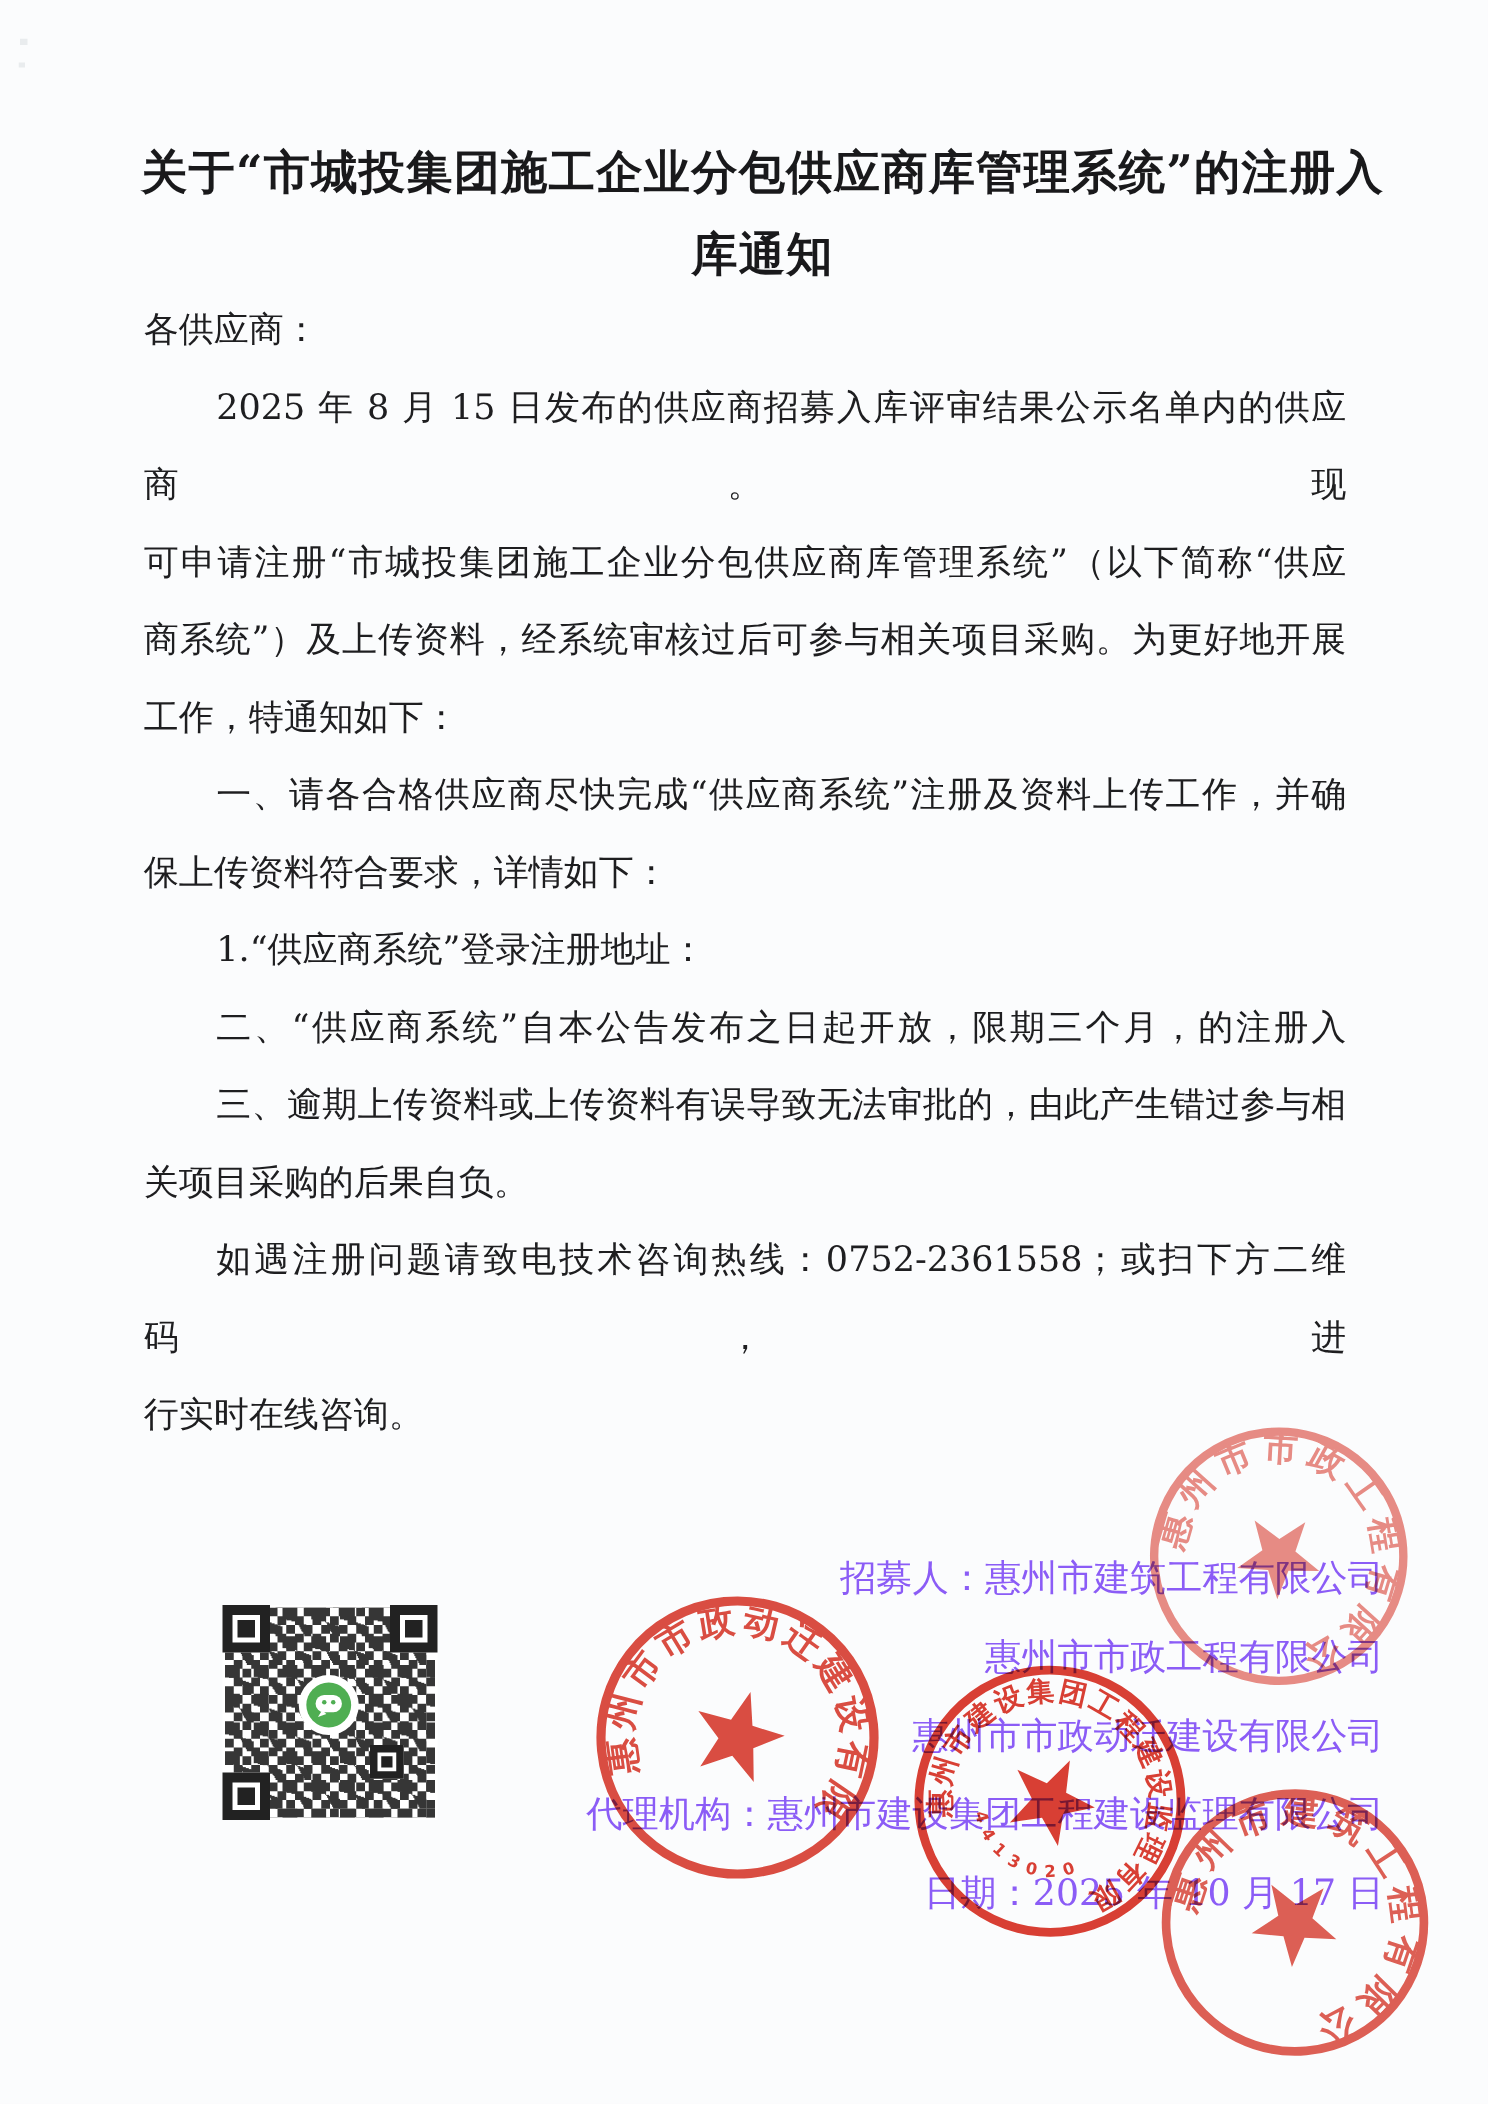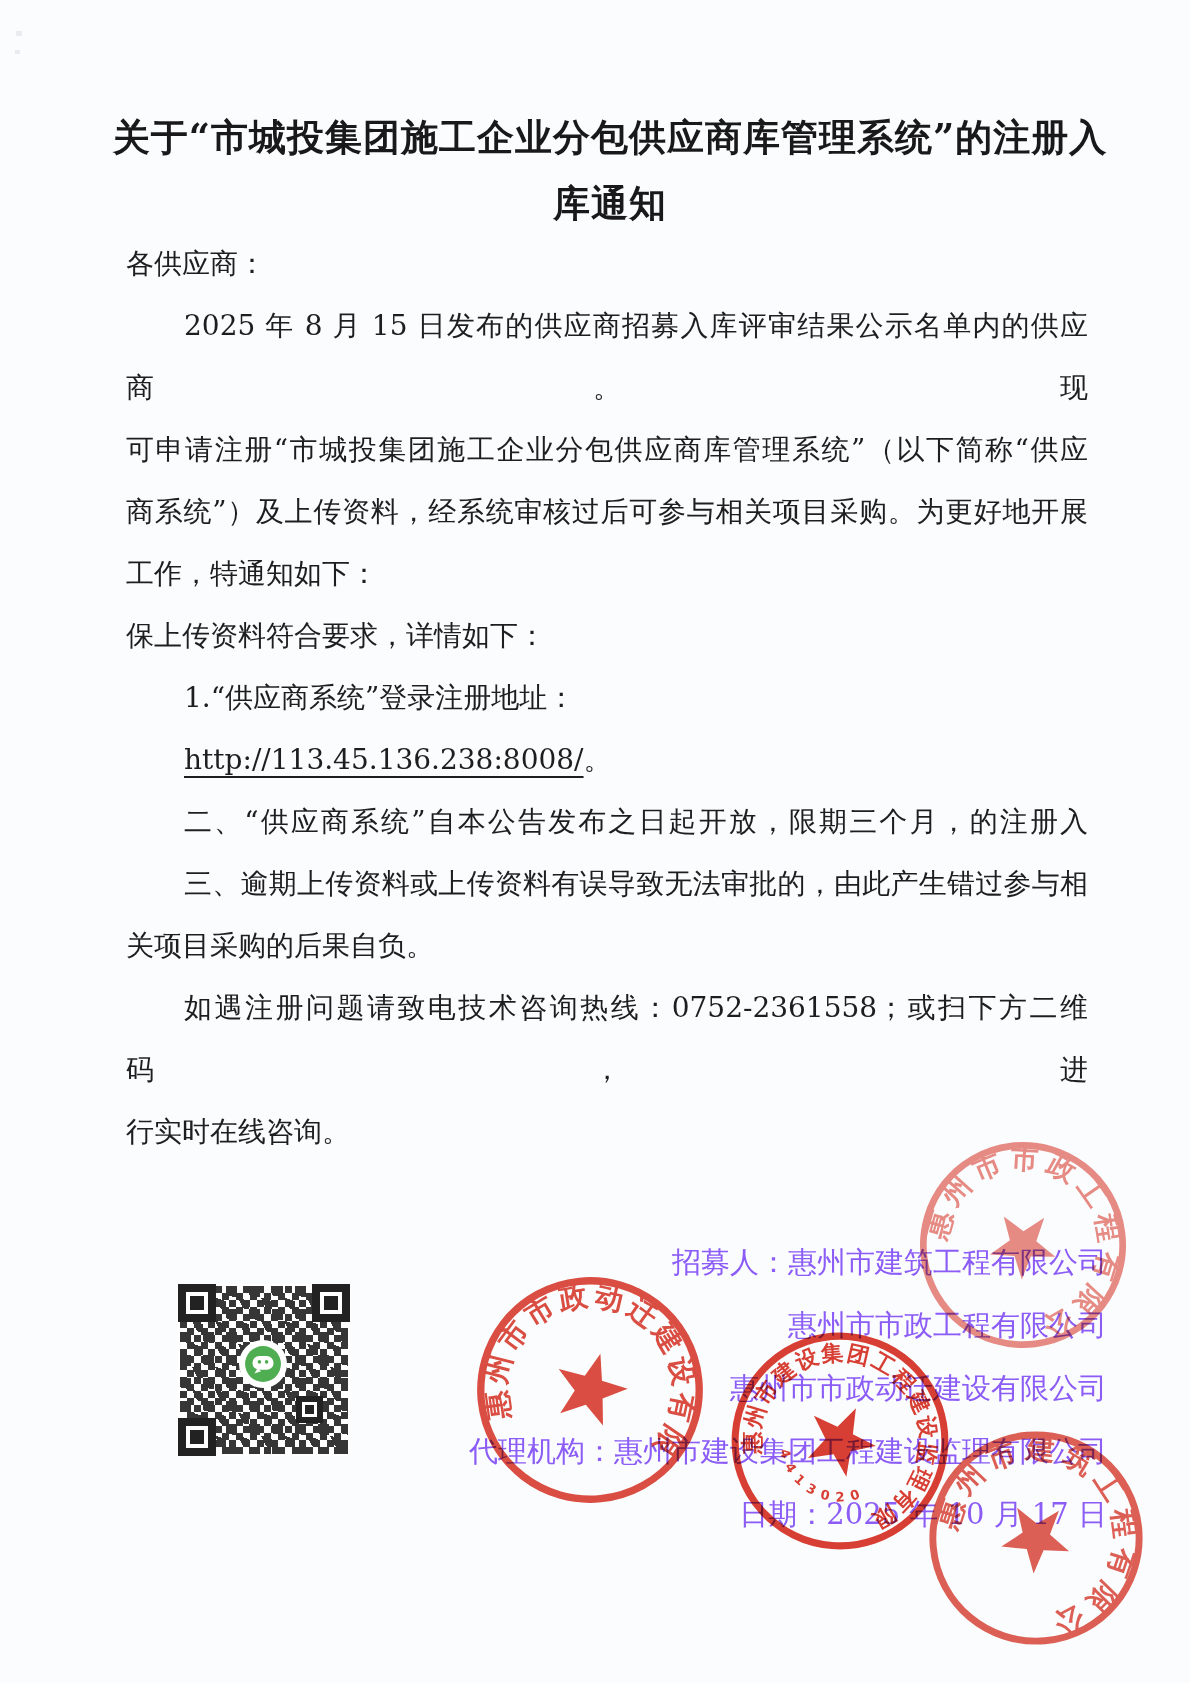--- a/index.html
+++ b/index.html
@@ -7,21 +7,21 @@
         font-family:"DejaVu Serif","Liberation Serif",serif;color:#202022;padding-left:32px;}
   
   .speck{position:absolute;background:#dde1e4;opacity:.6;}
   .speck.s1{left:16px;top:31px;width:6px;height:5px;}
   .speck.s2{left:15px;top:50px;width:5px;height:4px;}
 
   .title{position:absolute;top:104px;left:0;right:0;text-align:center;
          font-weight:700;font-size:37px;line-height:66px;letter-spacing:1px;color:#19191b;}
 
   .bodytext{position:absolute;top:233px;left:115px;width:962px;
-            font-size:28px;line-height:62px;color:#1e1e20;margin-left:11px;}
+            font-size:28px;line-height:62px;color:#1e1e20;}
   .line{min-height:62px;}
   .line.indent{text-indent:58px;}
   .line.fill{text-align:justify;text-align-last:justify;}
   .url{text-decoration:underline;text-underline-offset:7px;text-decoration-thickness:2px;cursor:pointer;}
 
   .sig{position:absolute;top:1231px;right:113px;text-align:right;
        font-size:29px;line-height:63px;color:#8b5cf6;}
 
   
   .qr{position:absolute;left:178px;top:1284px;width:172px;height:172px;background:#fff;}
@@ -54,23 +54,23 @@
     <div>关于“市城投集团施工企业分包供应商库管理系统”的注册入</div>
     <div>库通知</div>
   </div>
 
   <div class="bodytext">
       <div class="line">各供应商：</div>
       <div class="line indent fill">2025 年 8 月 15 日发布的供应商招募入库评审结果公示名单内的供应商。现</div>
       <div class="line fill">可申请注册“市城投集团施工企业分包供应商库管理系统”（以下简称“供应</div>
       <div class="line fill">商系统”）及上传资料，经系统审核过后可参与相关项目采购。为更好地开展</div>
       <div class="line">工作，特通知如下：</div>
+      <div class="line indent fill">一、请各合格供应商尽快完成“供应商系统”注册及资料上传工作，并确</div>
       <div class="line">保上传资料符合要求，详情如下：</div>
       <div class="line indent">1.“供应商系统”登录注册地址：</div>
-      <div class="line indent"><span class="url">http://113.45.136.238:8008/</span>。</div>
       <div class="line indent fill">二、“供应商系统”自本公告发布之日起开放，限期三个月，的注册入</div>
       <div class="line indent fill">三、逾期上传资料或上传资料有误导致无法审批的，由此产生错过参与相</div>
       <div class="line">关项目采购的后果自负。</div>
       <div class="line indent fill">如遇注册问题请致电技术咨询热线：0752-2361558；或扫下方二维码，进</div>
       <div class="line">行实时在线咨询。</div>
     </div>
 
   <div class="sig">
       <div class="sig-line">招募人：惠州市建筑工程有限公司</div>
       <div class="sig-line">惠州市市政工程有限公司</div>

